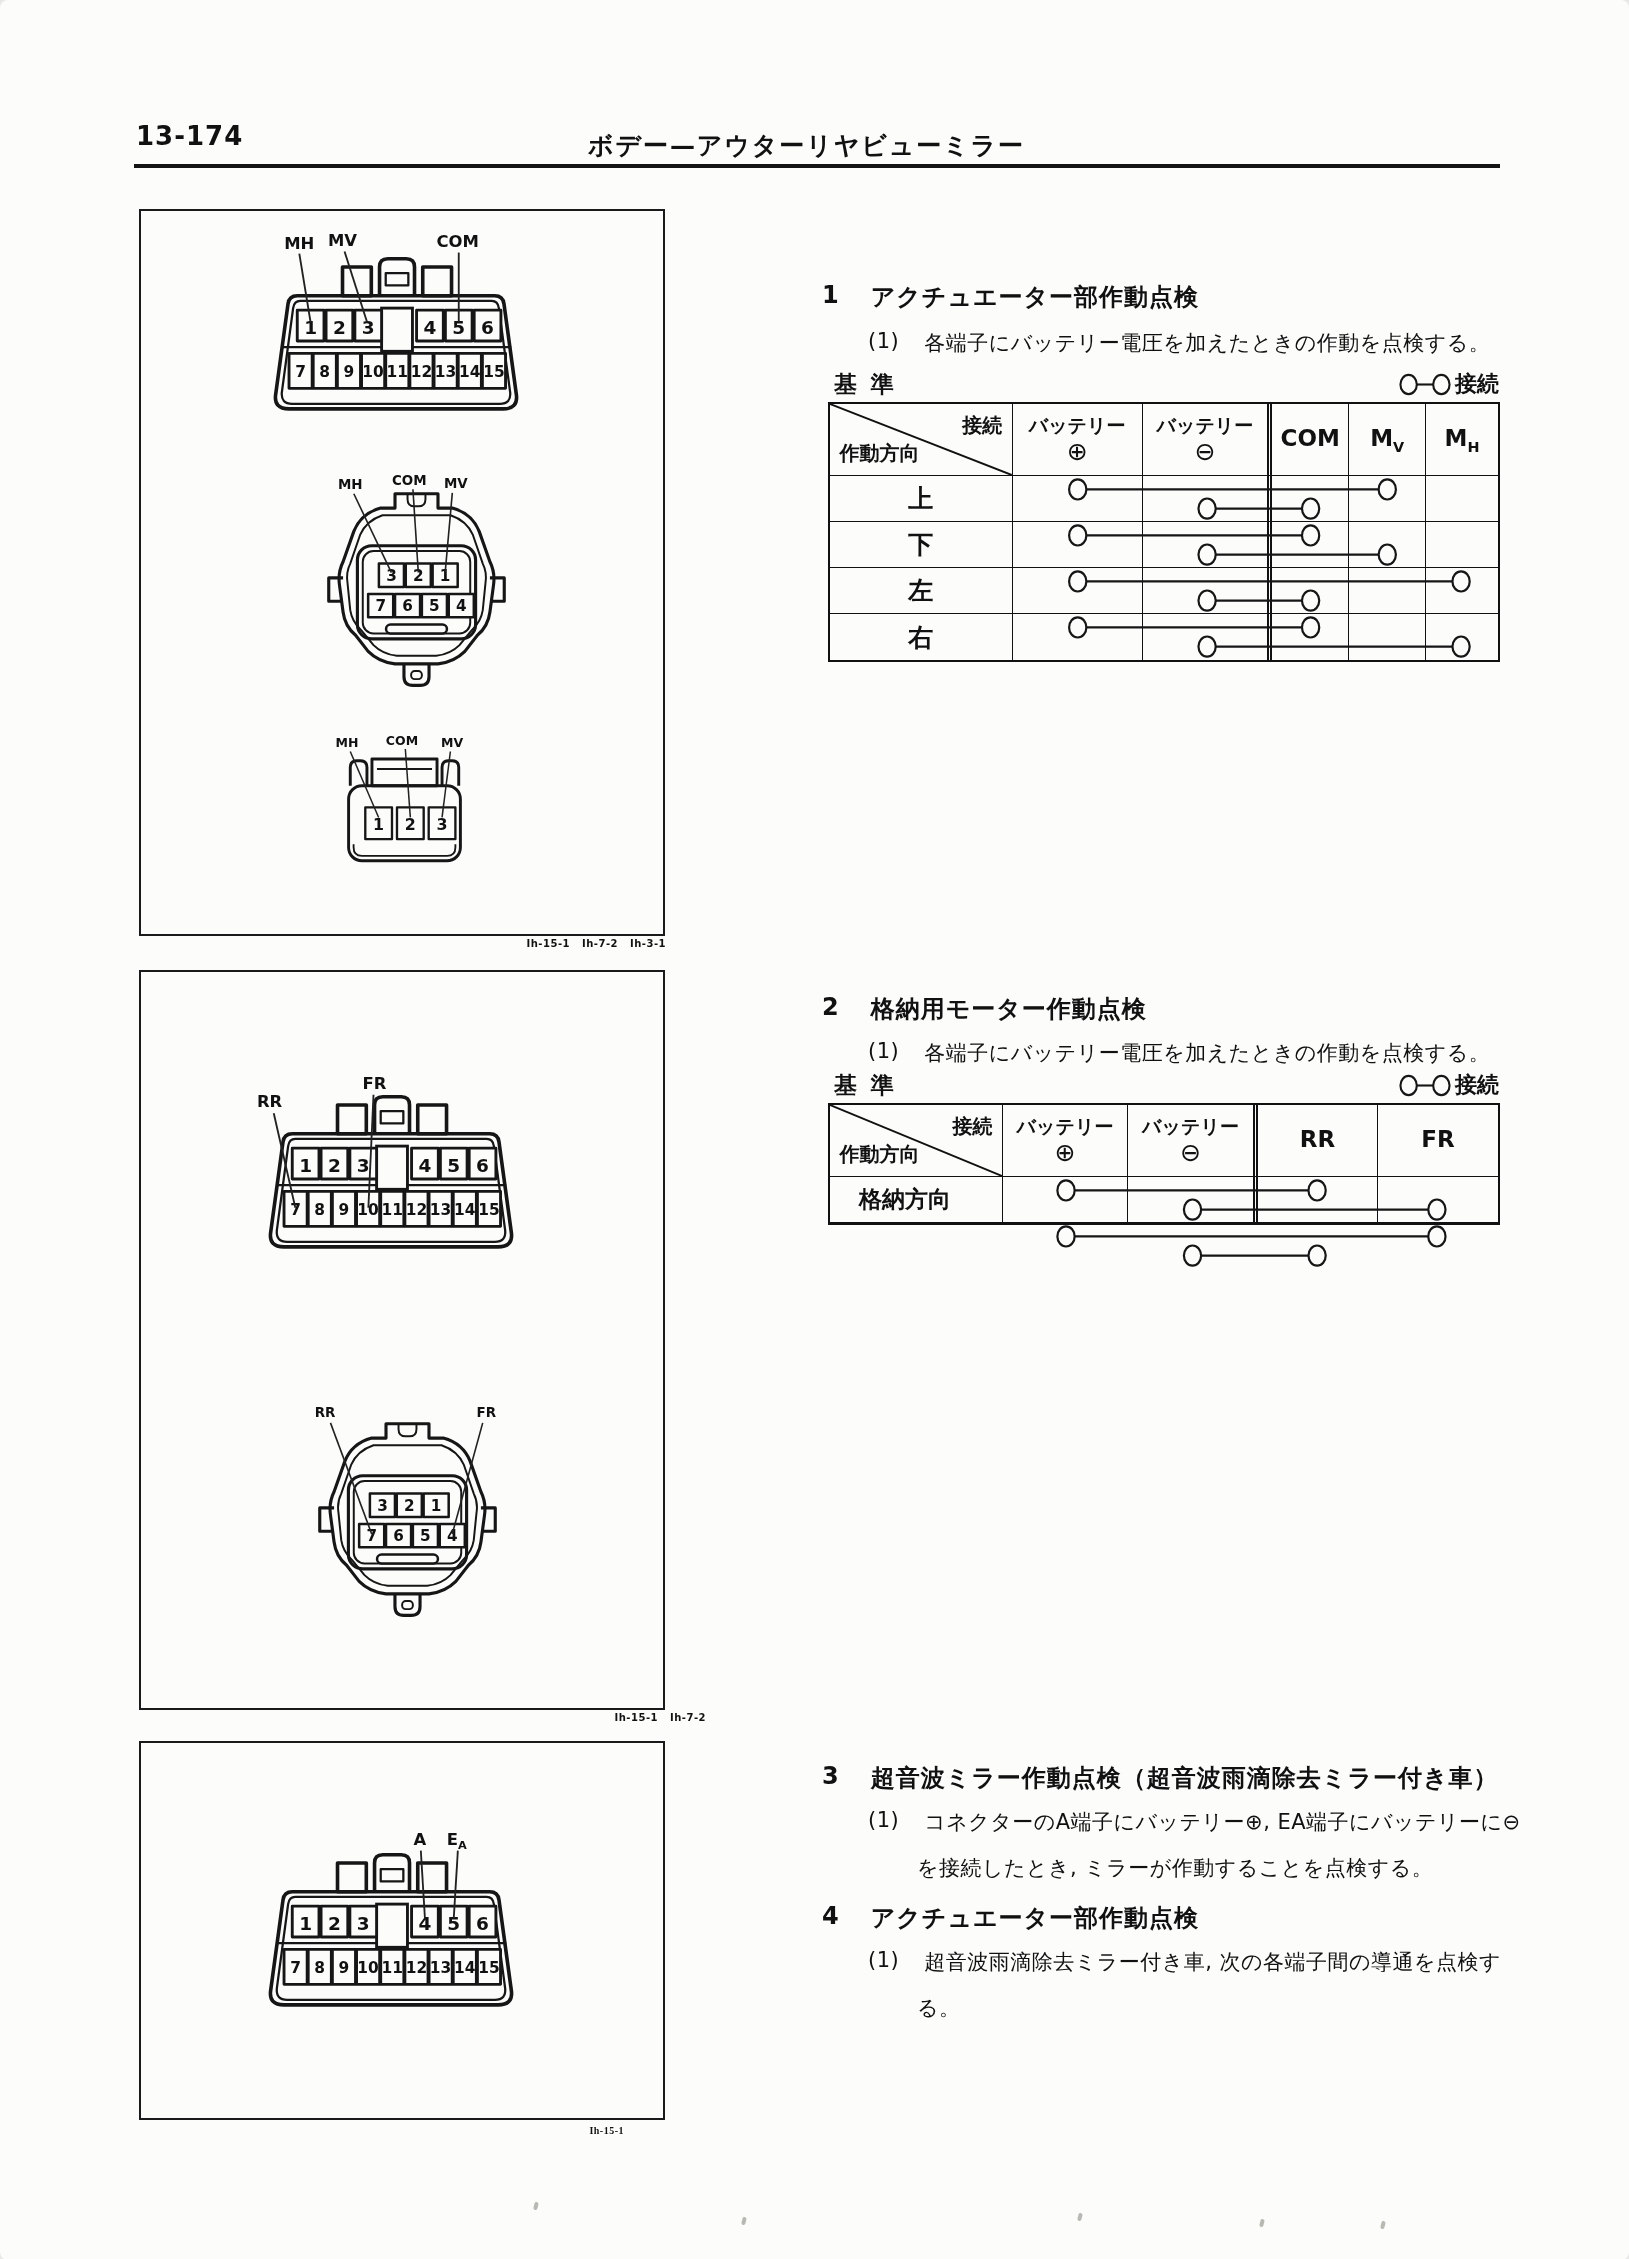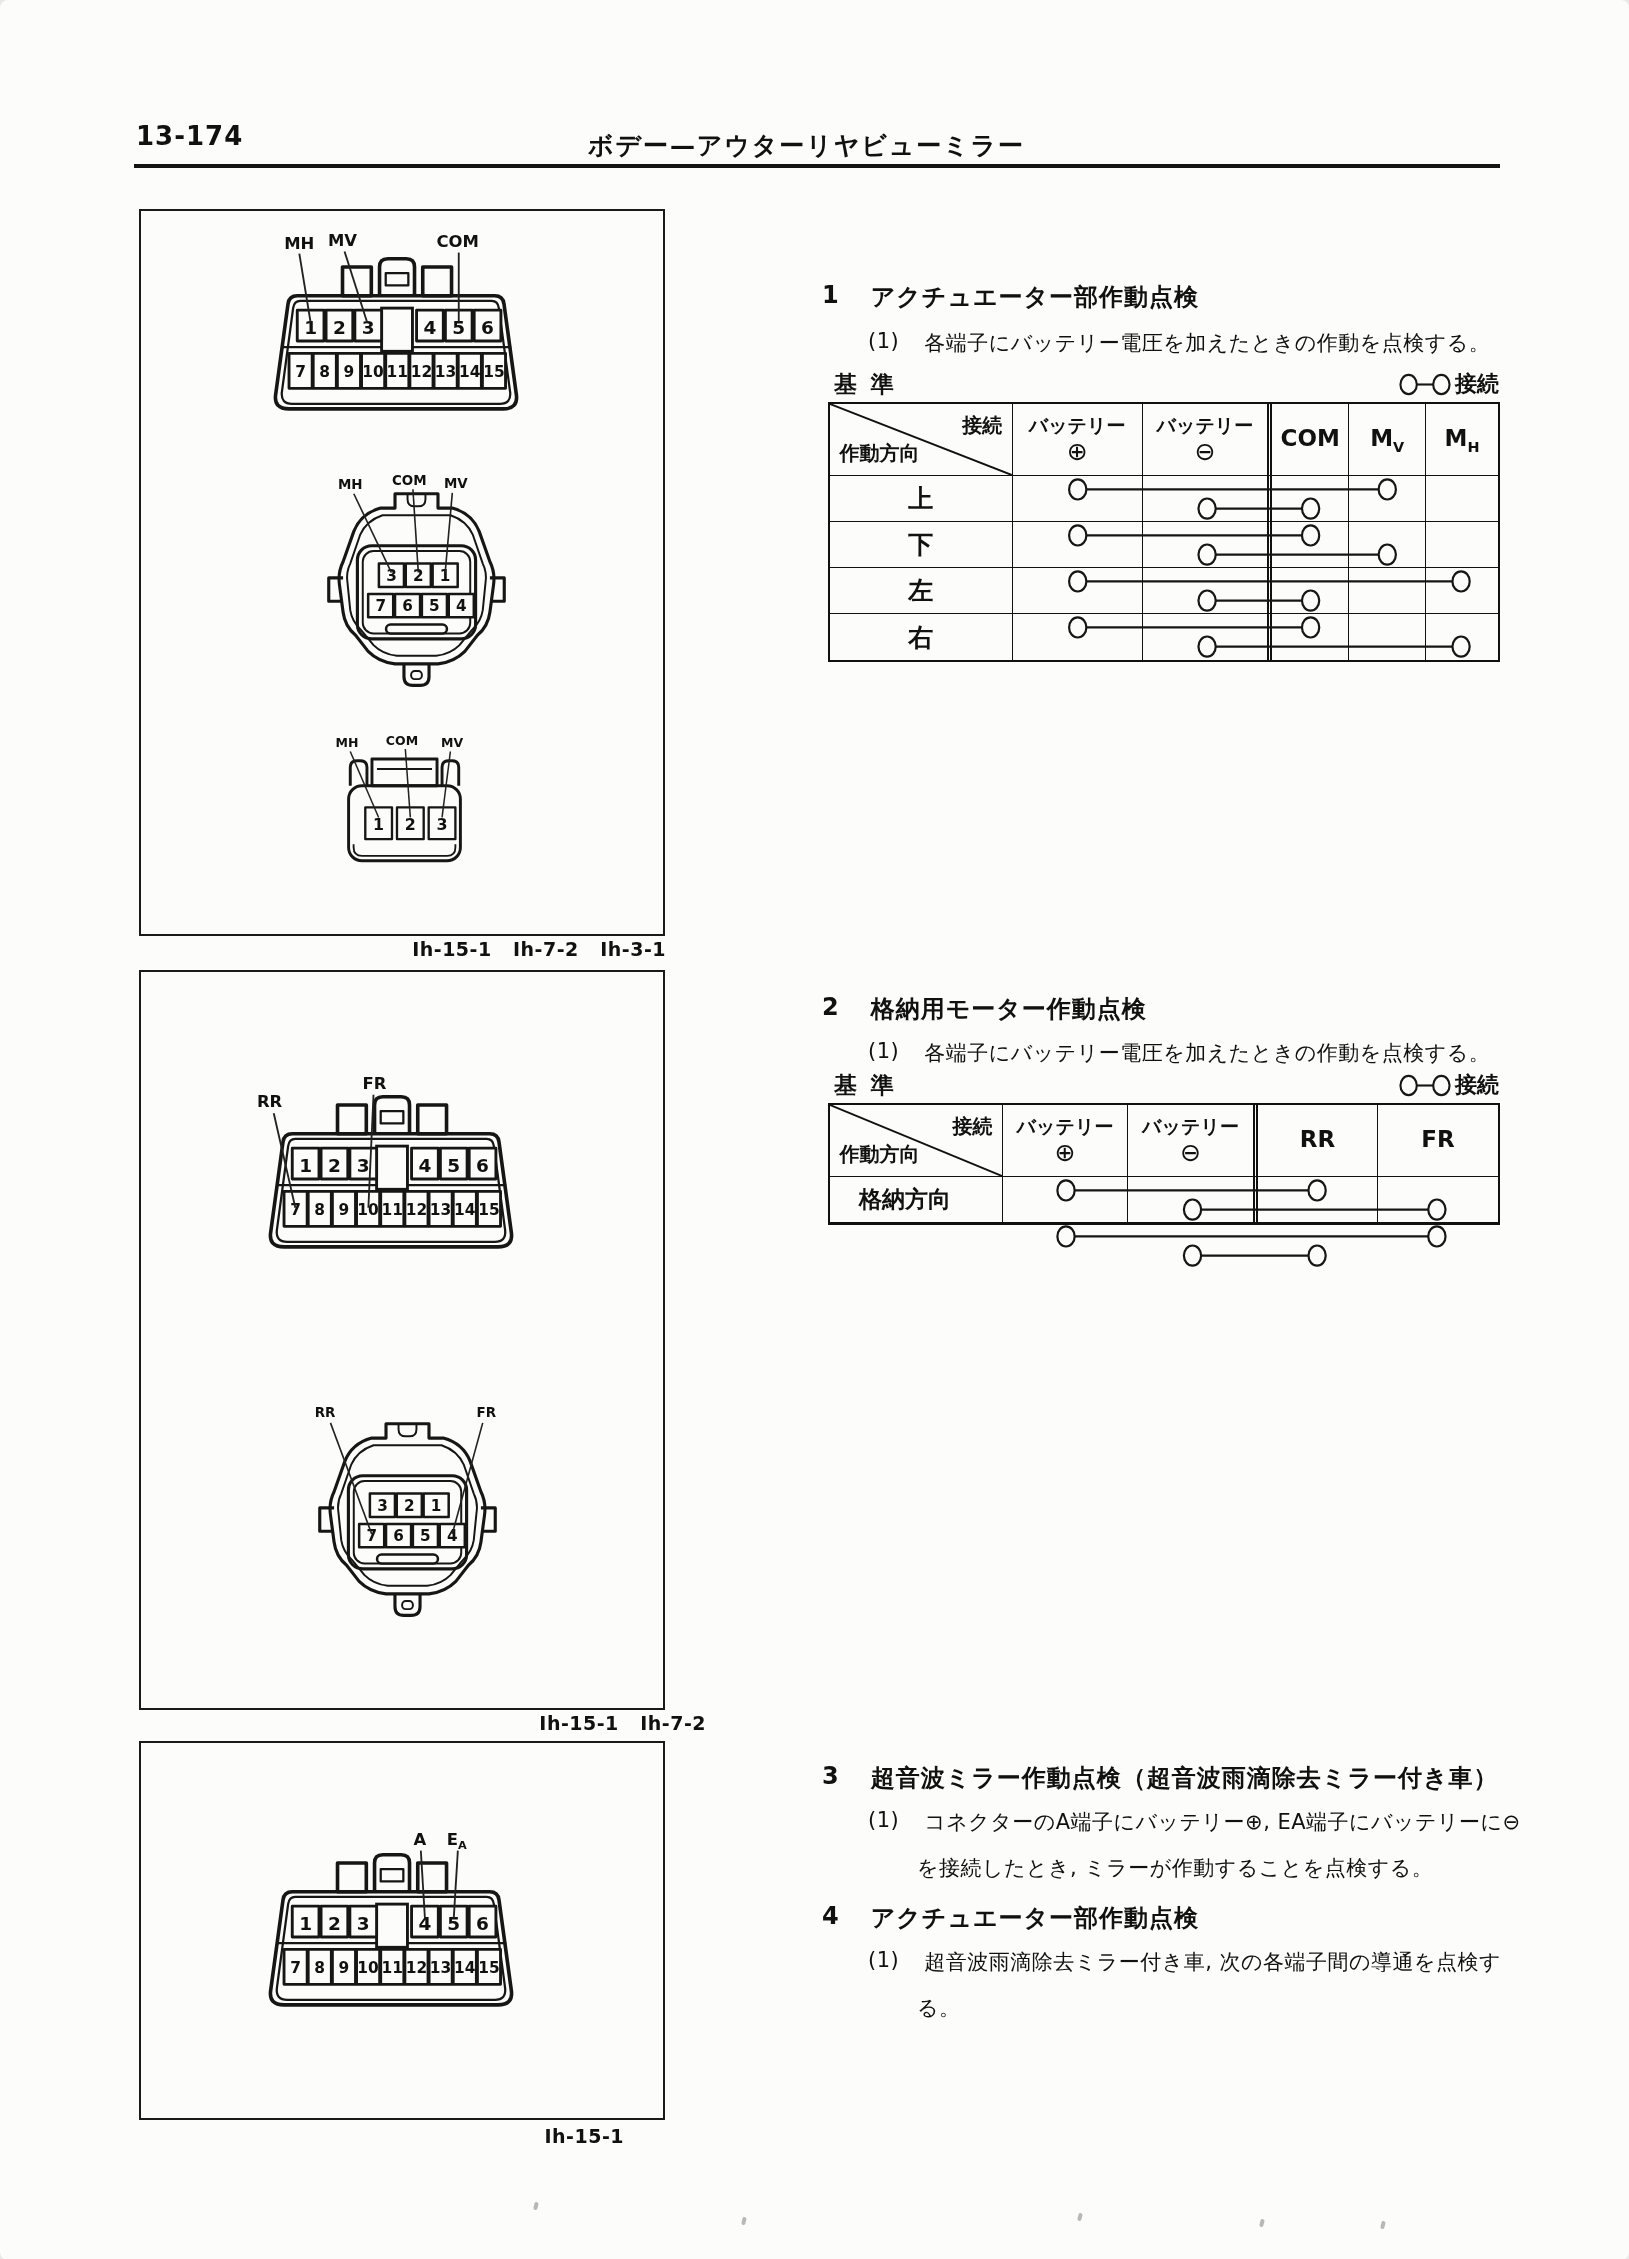--- a/index.html
+++ b/index.html
@@ -6,21 +6,21 @@
   .page{position:relative;width:1629px;height:2260px;background:#fcfcfa;overflow:hidden;
         font-family:"DejaVu Sans","Liberation Sans",sans-serif;color:#111;border-radius:8px;}
 
   
   .pagenum{position:absolute;left:136px;top:121px;font-size:26px;font-weight:700;letter-spacing:1px;}
   .hdrtitle{position:absolute;left:576px;top:129px;width:461px;text-align:center;font-size:25px;font-weight:700;letter-spacing:1.9px;}
   .hrule{position:absolute;left:134px;top:164px;width:1366px;height:3.8px;background:#141414;}
 
   
   .figbox{position:absolute;border:2.4px solid #1a1a1a;background:#fcfcfa;box-sizing:border-box;}
-  .caption{position:absolute;font-size:19px;font-weight:700;letter-spacing:0.5px;white-space:pre;text-align:right;}
+  .caption{position:absolute;font-size:10px;font-weight:700;letter-spacing:0.5px;white-space:pre;text-align:right;}
 
   .fig{position:absolute;overflow:visible;}
   .s3{fill:none;stroke:#161616;stroke-width:3.5;stroke-linejoin:round;}
   .s2{fill:none;stroke:#161616;stroke-width:2.2;stroke-linejoin:round;}
   .s25{fill:#fcfcfa;stroke:#161616;stroke-width:2.8;stroke-linejoin:round;}
   .slotw{fill:#fcfcfa;stroke:#161616;stroke-width:2.8;}
   .ld{stroke:#222;stroke-width:1.8;fill:none;}
   .lbl{font-family:"DejaVu Sans",sans-serif;font-weight:700;font-size:16px;fill:#111;text-anchor:middle;}
   .lblS{font-size:15px;}
   .pt{font-family:"DejaVu Sans",sans-serif;font-weight:700;font-size:18px;fill:#111;text-anchor:middle;}
@@ -213,21 +213,21 @@
 
   <div class="figbox" style="left:139px;top:1741px;width:526px;height:379px;">
     <svg class="fig" style="left:106px;top:85px;width:288px;height:216px;" viewBox="0 0 280 210">
       <use href="#sym-c15"></use>
       <text class="lbl" x="168" y="17">A</text>
       <text class="lbl" x="204" y="17"><tspan>E</tspan><tspan dy="3" font-size="11">A</tspan></text>
       <line class="ld" x1="169" y1="22" x2="173" y2="88"></line>
       <line class="ld" x1="205" y1="22" x2="201" y2="88"></line>
     </svg>
   </div>
-  <div class="caption" style="left:480px;top:2125px;width:144px;">Ih-15-1</div>
+  <div class="caption" style="left:480px;top:2125px;width:144px;font-family:Liberation Serif, serif;">Ih-15-1</div>
 
 
   <div class="sechead" style="left:822px;top:281px;">
     <span>1</span>
     <span>アクチュエーター部作動点検</span>
   </div>
   <div class="bodyline" style="left:868px;top:329px;">
     <span class="marker">(1)</span>
     <span>各端子にバッテリー電圧を加えたときの作動を点検する。</span>
   </div>

